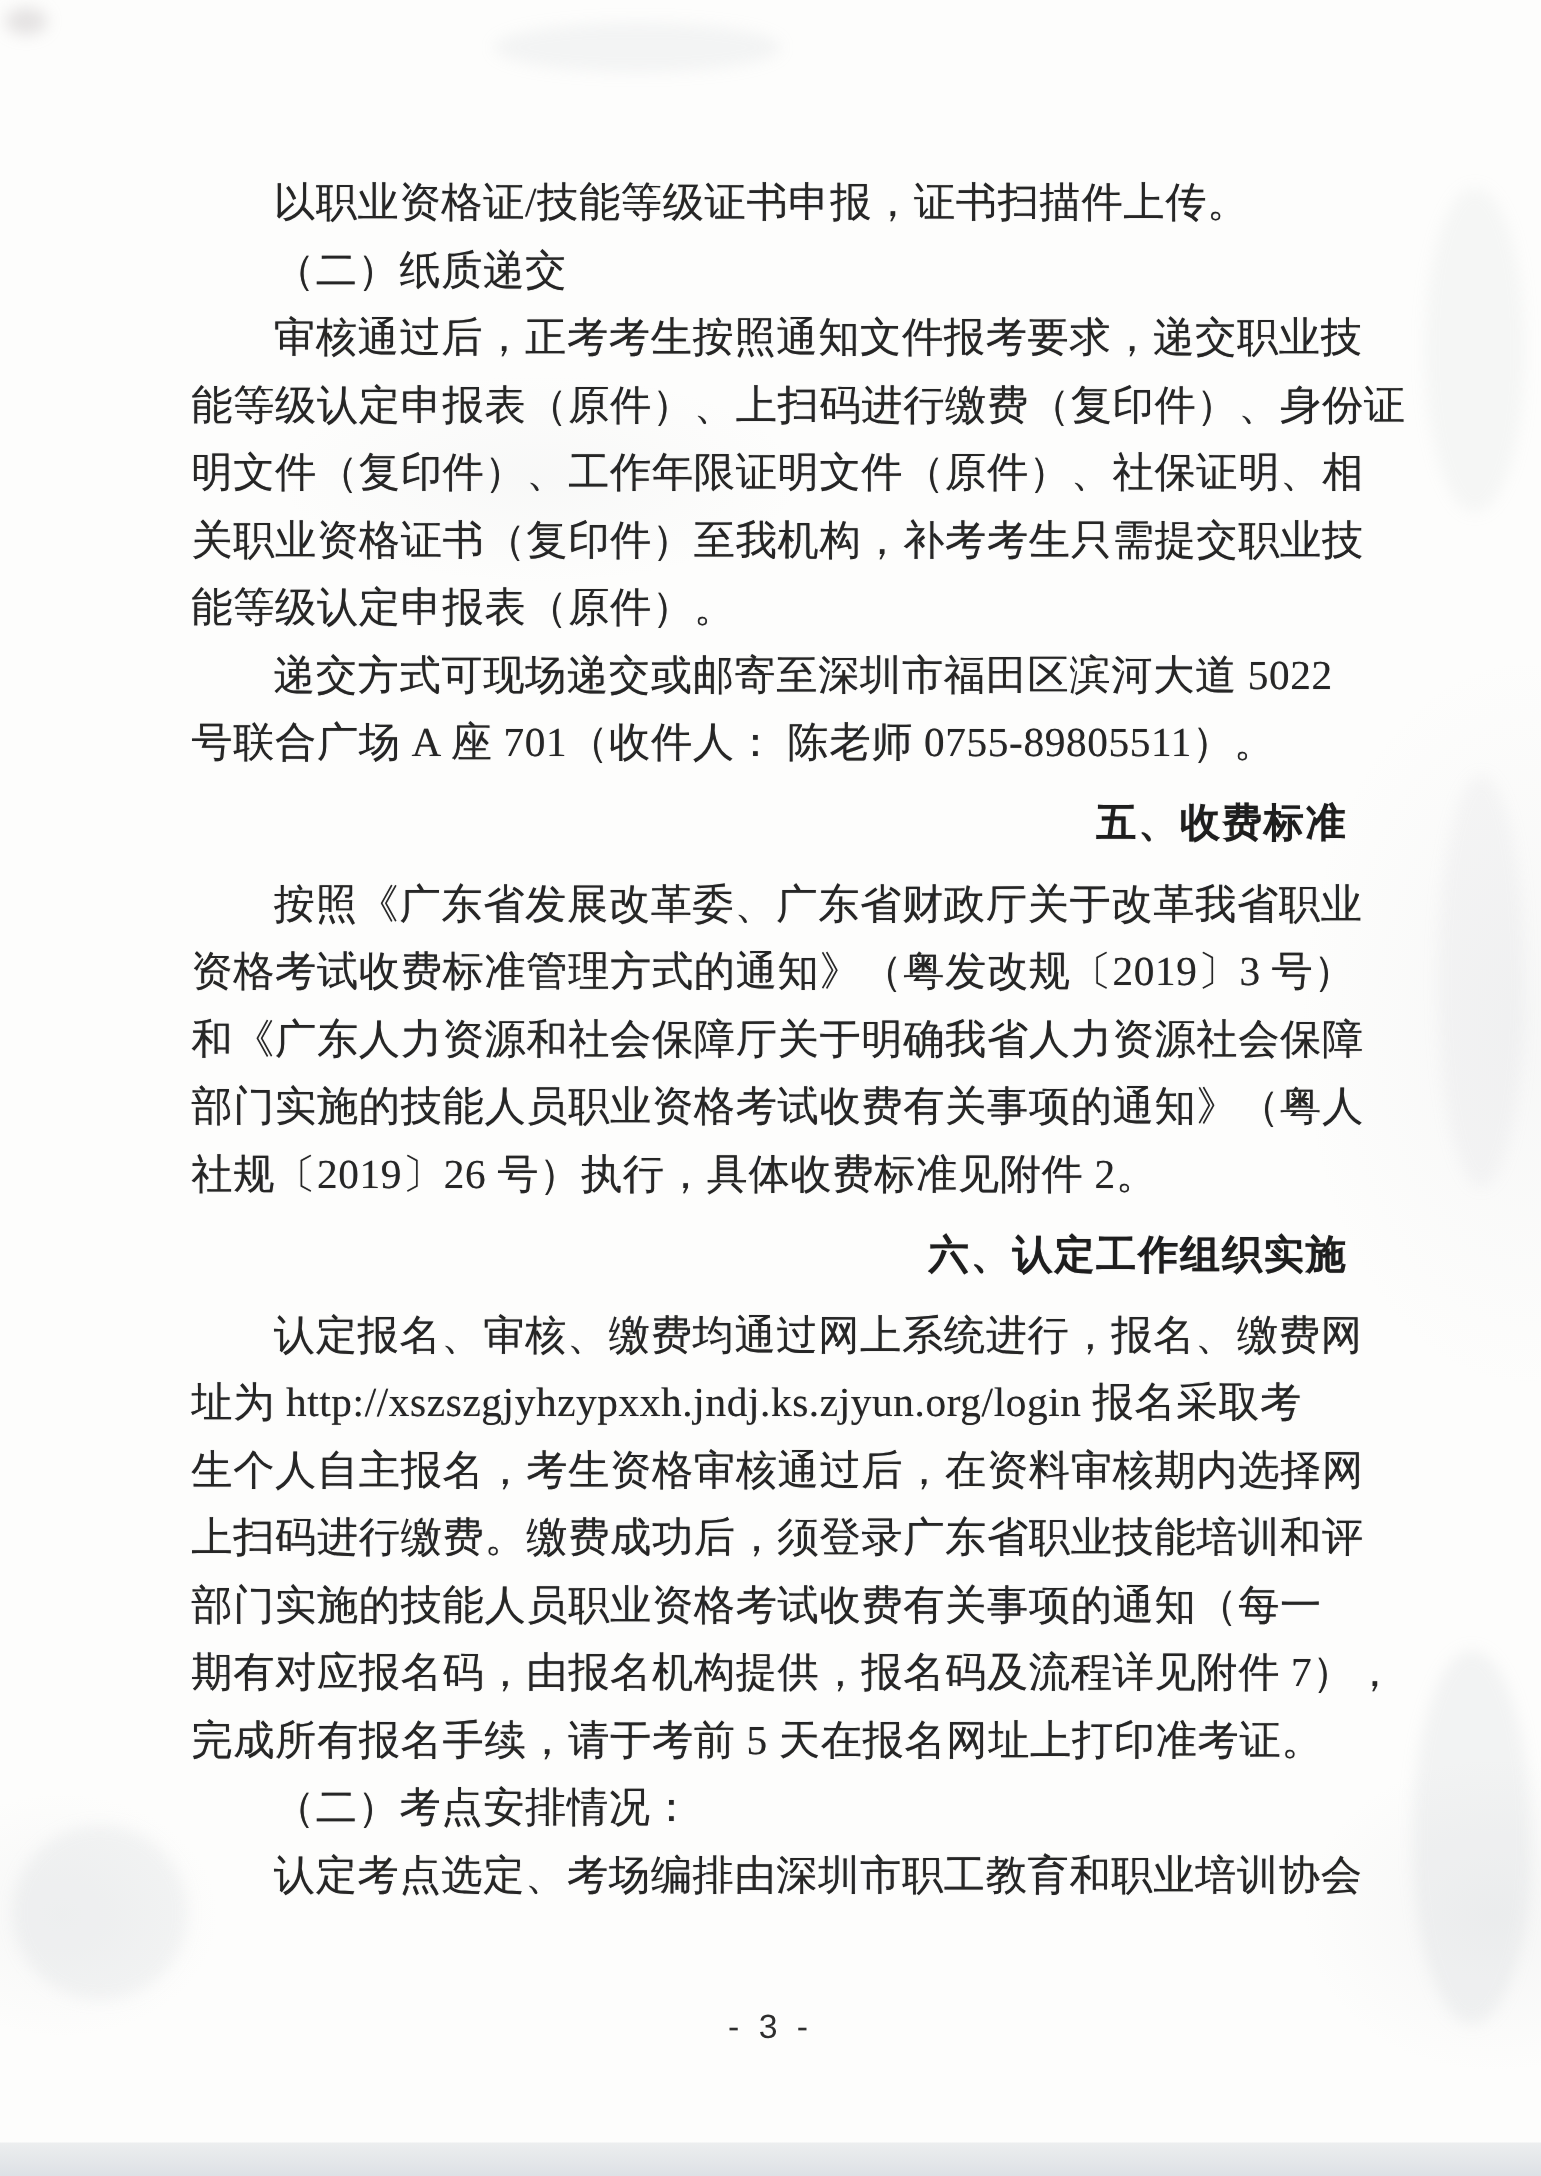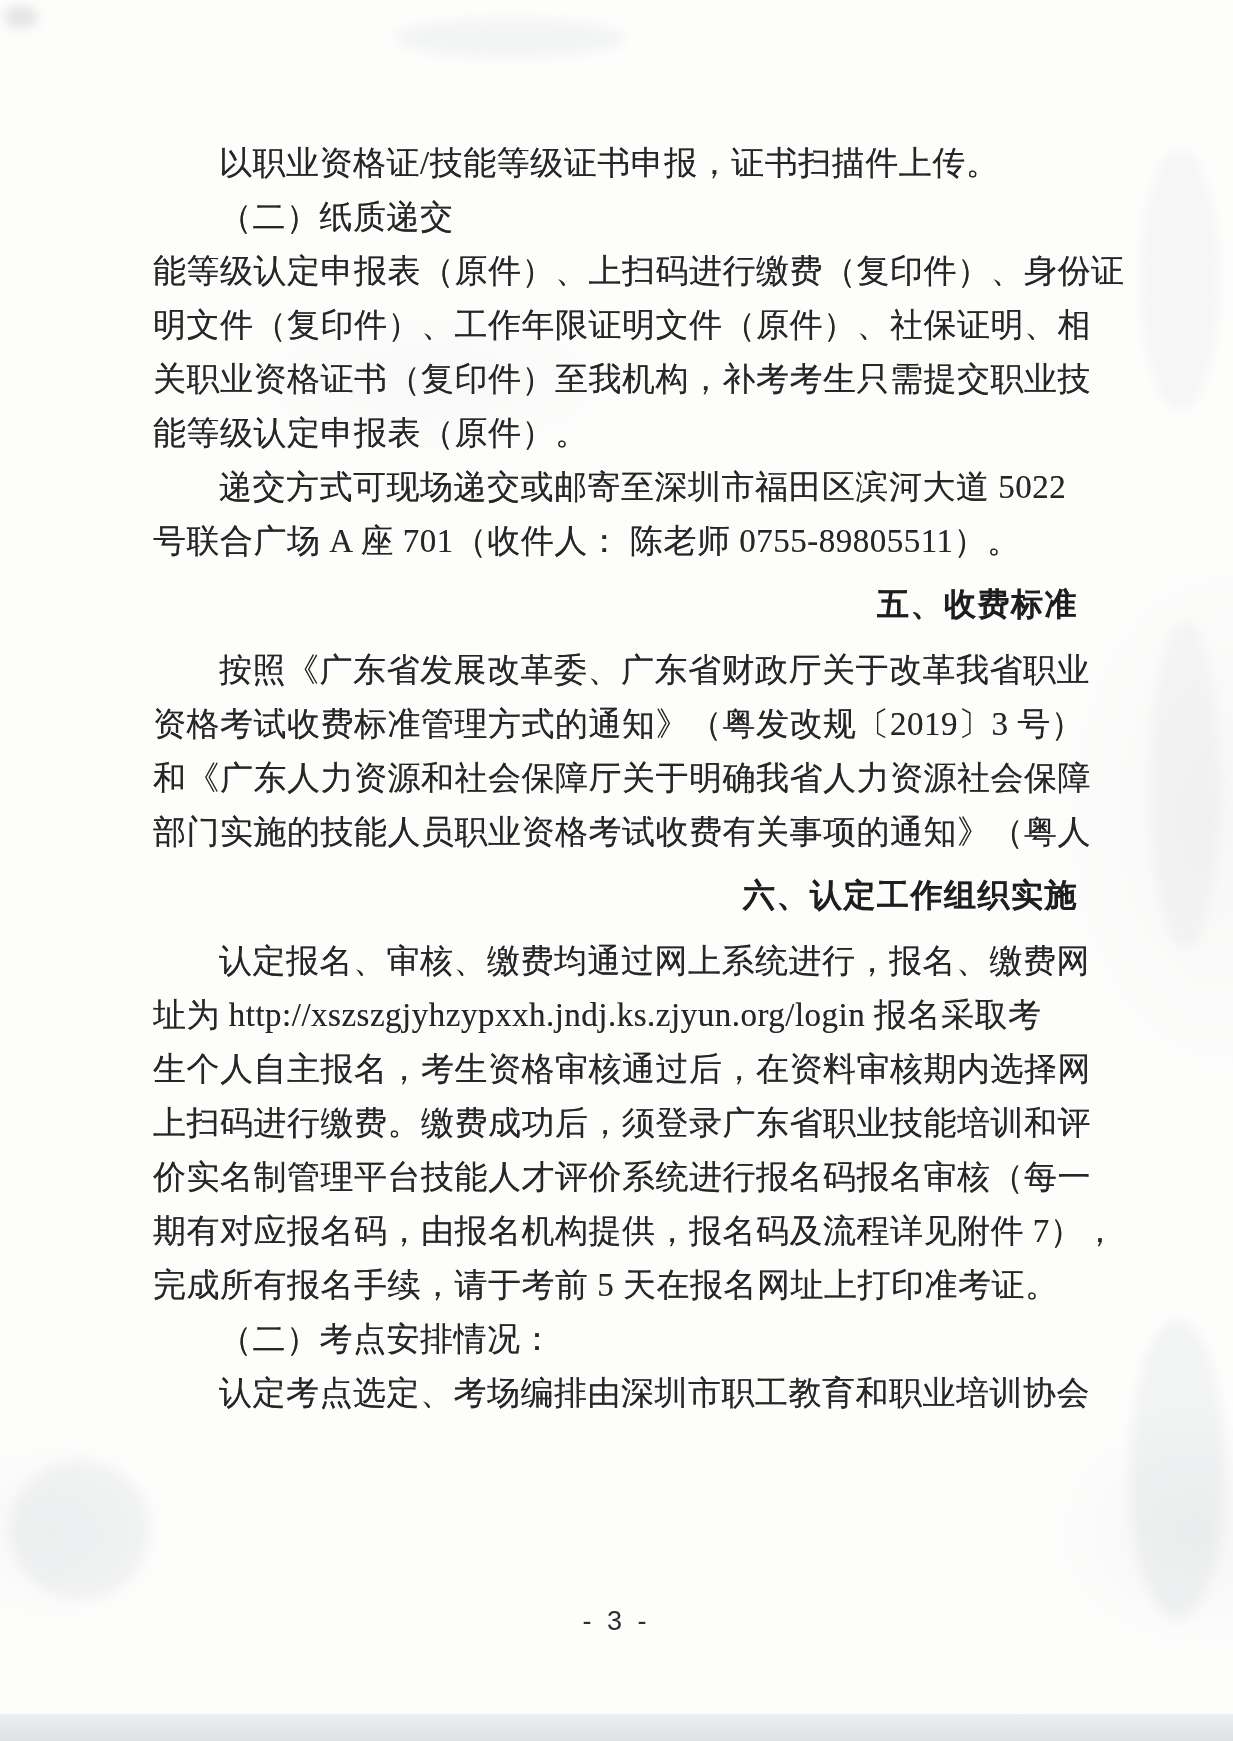--- a/index.html
+++ b/index.html
@@ -94,37 +94,39 @@
 <div class="artifact a1"></div>
 <div class="artifact a2"></div>
 <div class="artifact a3"></div>
 <div class="artifact a4"></div>
 <div class="artifact a5"></div>
 <div class="artifact a6"></div>
 
 <div class="doc" id="doc">
     <div class="line body indent">以职业资格证/技能等级证书申报，证书扫描件上传。</div>
     <div class="line body indent">（二）纸质递交</div>
+    <div class="line body indent">审核通过后，正考考生按照通知文件报考要求，递交职业技</div>
     <div class="line body">能等级认定申报表（原件）、上扫码进行缴费（复印件）、身份证</div>
     <div class="line body">明文件（复印件）、工作年限证明文件（原件）、社保证明、相</div>
     <div class="line body">关职业资格证书（复印件）至我机构，补考考生只需提交职业技</div>
     <div class="line body">能等级认定申报表（原件）。</div>
     <div class="line body indent">递交方式可现场递交或邮寄至深圳市福田区滨河大道 5022</div>
     <div class="line body">号联合广场 A 座 701（收件人： 陈老师 0755-89805511）。</div>
     <div class="line heading indent">五、收费标准</div>
     <div class="line body indent">按照《广东省发展改革委、广东省财政厅关于改革我省职业</div>
     <div class="line body">资格考试收费标准管理方式的通知》（粤发改规〔2019〕3 号）</div>
     <div class="line body">和《广东人力资源和社会保障厅关于明确我省人力资源社会保障</div>
     <div class="line body">部门实施的技能人员职业资格考试收费有关事项的通知》（粤人</div>
+    <div class="line body">社规〔2019〕26 号）执行，具体收费标准见附件 2。</div>
     <div class="line heading indent">六、认定工作组织实施</div>
     <div class="line body indent">认定报名、审核、缴费均通过网上系统进行，报名、缴费网</div>
     <div class="line body">址为 http://xszszgjyhzypxxh.jndj.ks.zjyun.org/login 报名采取考</div>
     <div class="line body">生个人自主报名，考生资格审核通过后，在资料审核期内选择网</div>
     <div class="line body">上扫码进行缴费。缴费成功后，须登录广东省职业技能培训和评</div>
-    <div class="line body">价实名制管理平台技能人才评价系统进行报名码报名审核（每一</div>
+    <div class="line body">部门实施的技能人员职业资格考试收费有关事项的通知（每一</div>
     <div class="line body">期有对应报名码，由报名机构提供，报名码及流程详见附件 7），</div>
     <div class="line body">完成所有报名手续，请于考前 5 天在报名网址上打印准考证。</div>
     <div class="line body indent">（二）考点安排情况：</div>
     <div class="line body indent">认定考点选定、考场编排由深圳市职工教育和职业培训协会</div>
   </div>
 
 <div class="page-number">- 3 -</div>
 
 <div class="scan-edge"></div>
 

